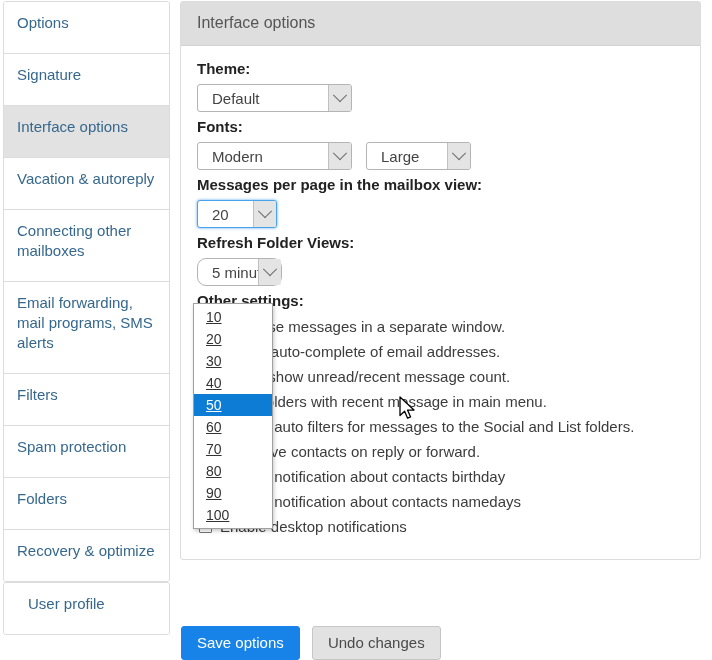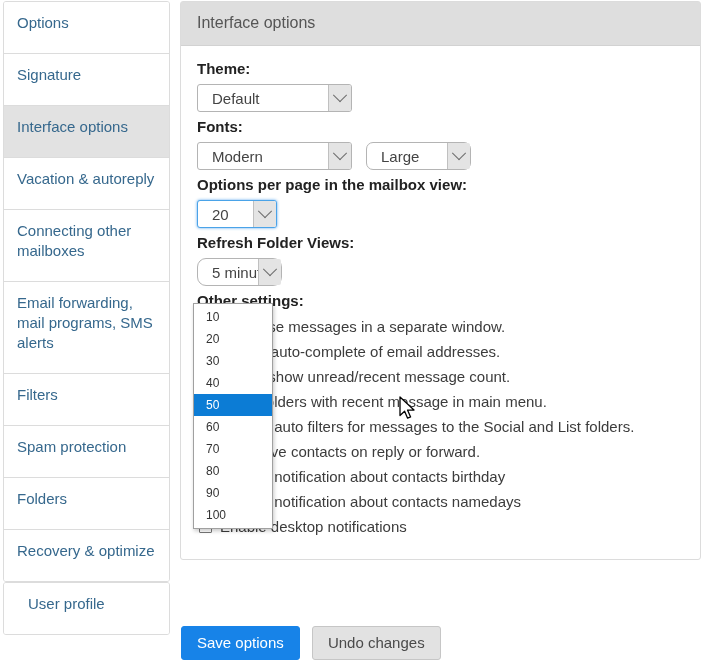--- a/index.html
+++ b/index.html
@@ -115,21 +115,21 @@
     border-radius: 0 2px 2px 0;
   }
   .sel .chev {
     width: 9px; height: 9px;
     border-right: 1.6px solid #6d6d6d;
     border-bottom: 1.6px solid #6d6d6d;
     transform: rotate(45deg) translate(-2px,-2px);
   }
   .sel-theme { width: 155px; }
   .sel-fontfamily { width: 155px; }
-  .sel-fontsize { width: 105px; margin-left: 14px; border-radius: 7px; }
+  .sel-fontsize { width: 105px; margin-left: 14px; }
   .sel-refresh { width: 85px; border-radius: 9px; }
   .sel-perpage {
     width: 80px;
     border-color: #4aa3e8;
     box-shadow: 0 0 3px rgba(60,150,235,0.85);
   }
 
   .row-inline { display: flex; align-items: center; }
 
   
@@ -142,24 +142,25 @@
     border: 1px solid #a0a0a0;
     box-shadow: 1px 2px 4px rgba(0,0,0,0.22);
     z-index: 50;
     padding: 2px 0 2px 0;
     box-sizing: border-box;
   }
   .dd-opt {
     height: 22px;
     line-height: 22px;
     padding: 0 6px 0 12px;
-    font-size: 12px;
+    font-size: 14px;
     color: #333333;
     white-space: nowrap;
     cursor: default;
+    text-decoration: underline;
   }
   .dd-opt.selected {
     background: #0c7cd5;
     color: #ffffff;
   }
 
   
   #cursor {
     position: absolute;
     left: 218px;
@@ -294,21 +295,21 @@
       </div>
       <div class="sel sel-fontsize">
         <div class="sel-text">Large</div>
         <div class="sel-btn">
             <span class="chev"></span>
           </div>
       </div>
     </div>
 
     
-    <div class="field-label">Options per page in the mailbox view:</div>
+    <div class="field-label">Messages per page in the mailbox view:</div>
     <div class="sel sel-perpage">
       <div class="sel-text">20</div>
       <div class="sel-btn">
           <span class="chev"></span>
         </div>
     </div>
 
     
     <div class="field-label">Refresh Folder Views:</div>
     <div class="sel sel-refresh">

